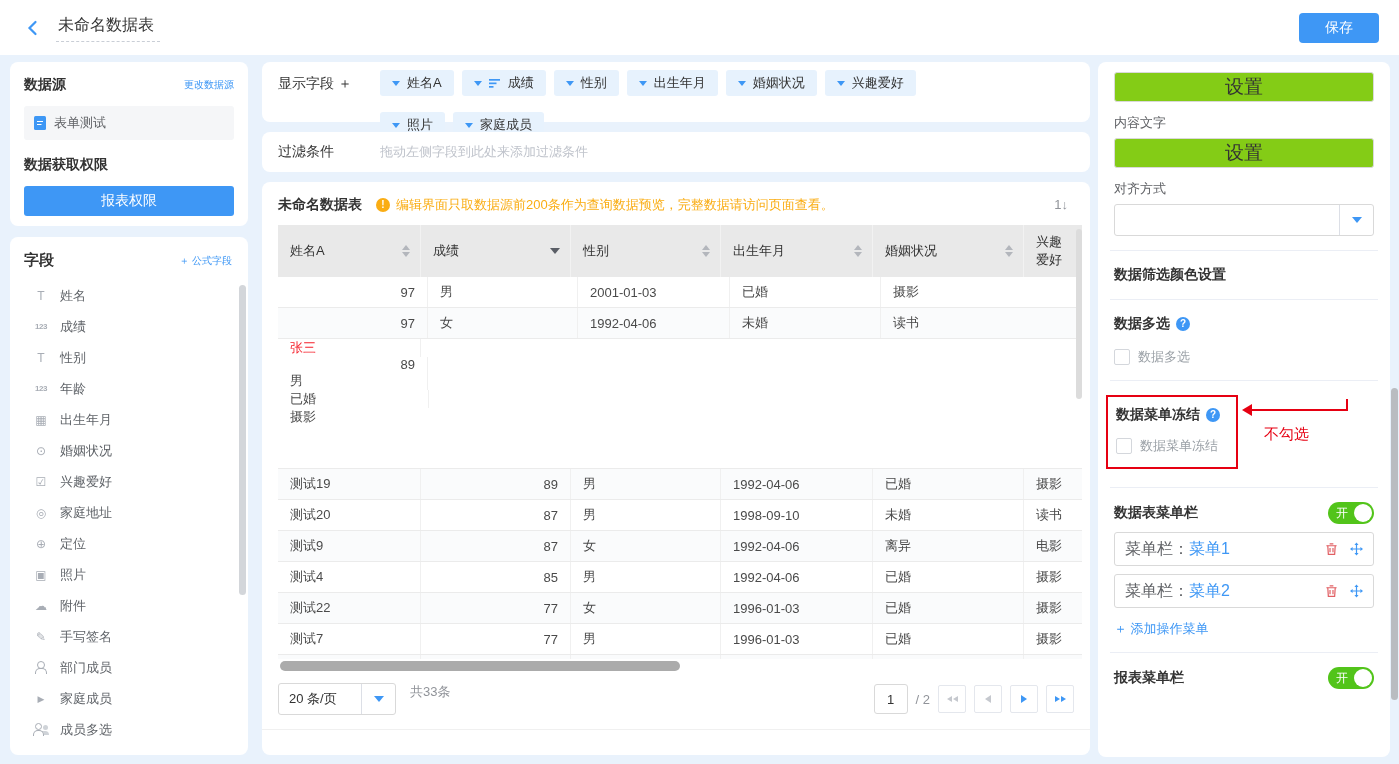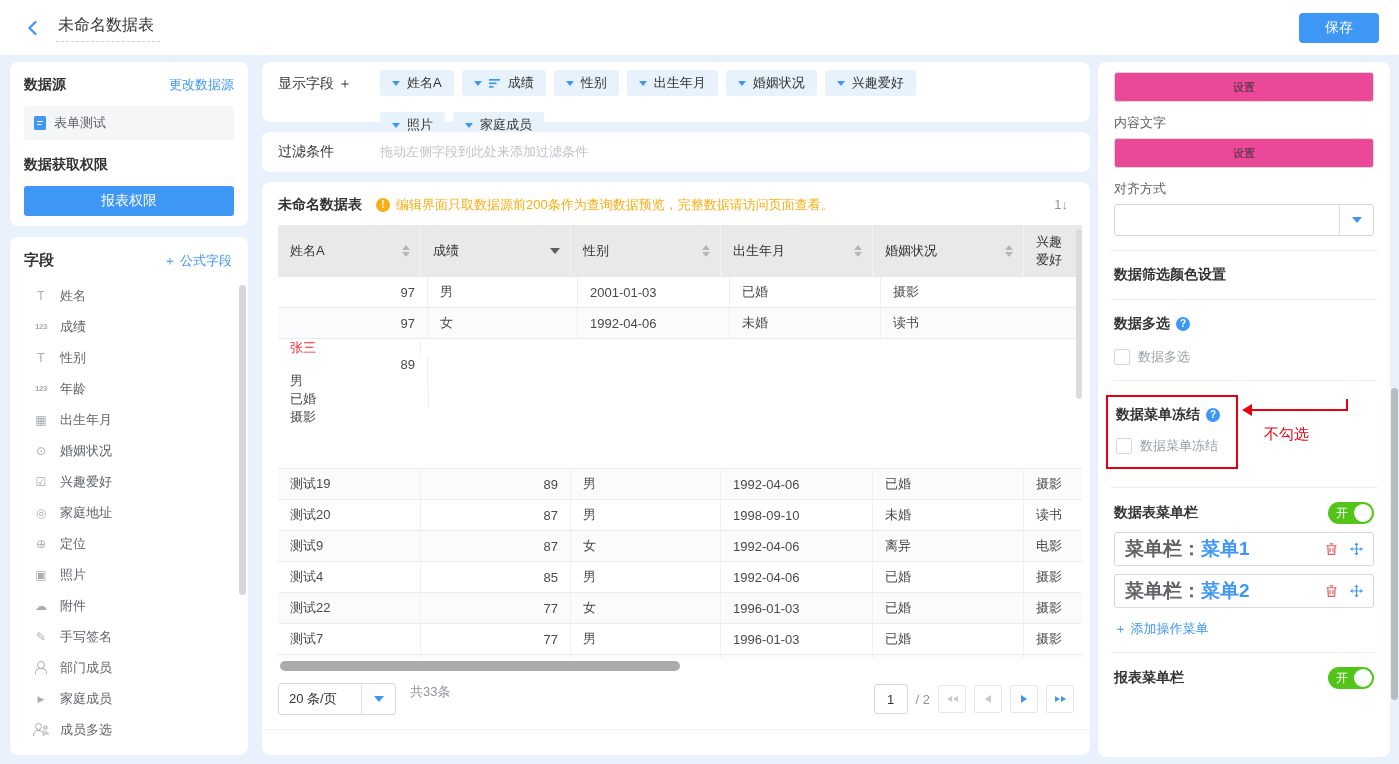--- a/index.html
+++ b/index.html
@@ -21,21 +21,21 @@
   .card-ds    { left:10px;  top:62px;  width:238px; height:164px; padding:14px; }
   .card-fields{ left:10px;  top:237px; width:238px; height:518px; padding:14px 10px 14px 14px; overflow:hidden; }
   .card-display{ left:262px; top:62px; width:828px; height:60px;  padding:8px 16px; display:flex; }
   .card-filter { left:262px; top:132px; width:828px; height:40px; padding:0 16px; display:flex; align-items:center; }
   .card-table  { left:262px; top:182px; width:828px; height:573px; overflow:hidden; }
   .card-settings{ left:1098px; top:62px; width:292px; height:695px; padding:10px 16px; overflow:hidden; }
 
   
   .row-between { display:flex; align-items:center; justify-content:space-between; }
   .h14 { font-size:14px; font-weight:bold; color:#333; }
-  .link { color:#3e97f5; font-size:13px; cursor:pointer; text-decoration:none; }
+  .link { color:#3e97f5; font-size:10px; cursor:pointer; text-decoration:none; }
   .ds-item { margin-top:12px; height:34px; background:#f5f6f8; border-radius:3px; display:flex;
     align-items:center; gap:8px; padding:0 10px; font-size:13px; color:#606266; cursor:pointer; }
   .perm-head { margin-top:16px; }
   .perm-btn { margin-top:12px; width:100%; height:30px; background:#3e97f5; color:#fff; border:none;
     border-radius:3px; font-size:14px; cursor:pointer; }
 
   
   .field-list { margin-top:10px; position:relative; }
   .field-item { height:31px; display:flex; align-items:center; gap:8px; padding-left:6px;
     font-size:13px; color:#5f6368; cursor:grab; }
@@ -109,22 +109,22 @@
     font-size:13px; color:#333; background:#fff; }
   .page-suffix { font-size:13px; color:#909399; }
   .pg-btn { width:28px; height:28px; border:1px solid #e4e7ed; border-radius:2px; background:#fff;
     display:flex; align-items:center; justify-content:center; gap:1px; cursor:pointer; }
   .tri-l { width:0; height:0; border:4.5px solid transparent; border-right:6px solid #c5c8ce; border-left:0; }
   .tri-r { width:0; height:0; border:4.5px solid transparent; border-left:6px solid #c5c8ce; border-right:0; }
   .tri-sm { border-width:3.5px; } .tri-sm.tri-l{border-right-width:5px;} .tri-sm.tri-r{border-left-width:5px;} .blue-tri.tri-r { border-left-color:#3e97f5; }
   .table-bottom-line { margin:14px 0 0; border-top:1px solid #f0f0f0; }
 
   
-  .set-btn { width:100%; height:30px; border:1px solid #d9d9d9; border-radius:3px; background:#ec4899;
-    font-size:11px; color:#333; cursor:pointer; }
+  .set-btn { width:100%; height:30px; border:1px solid #d9d9d9; border-radius:3px; background:#84cc16;
+    font-size:19px; color:#333; cursor:pointer; }
   .fld-label { margin-top:12px; font-size:13px; color:#606266; height:18px; }
   .mt6 { margin-top:6px; }
   .align-select { margin-top:6px; width:100%; height:32px; border:1px solid #d9d9d9; border-radius:3px;
     display:flex; align-items:center; justify-content:flex-end; background:#fff; cursor:pointer; }
   .divider { border-top:1px solid #ebeef5; margin:14px -4px; }
   .heading-row { display:flex; align-items:center; gap:6px; height:20px; }
   .help-icon { width:14px; height:14px; border-radius:50%; background:#3e97f5; color:#fff; font-size:10px;
     font-weight:bold; line-height:14px; text-align:center; cursor:pointer; flex:none; }
   .blue-btn { margin-top:10px; width:100%; height:28px; background:#3e97f5; color:#fff; border:none;
     border-radius:3px; font-size:13px; cursor:pointer; }
@@ -138,21 +138,21 @@
   .anno-arrow { position:absolute; left:138px; top:14px; width:96px; height:2px; background:#e60012; }
   .anno-arrow::before { content:''; position:absolute; left:-10px; top:-5px; width:0; height:0;
     border:6px solid transparent; border-right:10px solid #e60012; border-left:0; }
   .anno-tick { position:absolute; left:232px; top:4px; width:2px; height:10px; background:#e60012; }
   .anno-text { position:absolute; left:150px; top:30px; color:#e60012; font-size:15px; }
   .toggle { width:46px; height:22px; border-radius:11px; background:#52c41a; position:relative;
     color:#fff; font-size:12px; line-height:22px; padding-left:8px; cursor:pointer; flex:none; }
   .toggle::after { content:''; position:absolute; right:2px; top:2px; width:18px; height:18px;
     background:#fff; border-radius:50%; }
   .menu-item { margin-top:8px; height:34px; border:1px solid #d9d9d9; border-radius:3px; display:flex;
-    align-items:center; padding:0 10px; font-size:19px; background:#fff;font-weight:bold; }
+    align-items:center; padding:0 10px; font-size:16px; background:#fff; }
   .menu-prefix { color:#606266; }
   .menu-link { color:#3e97f5; cursor:pointer; text-decoration:none; }
   .menu-icons { margin-left:auto; display:flex; align-items:center; gap:12px; }
   .icon-btn { display:flex; align-items:center; cursor:pointer; }
   .add-menu { display:inline-block; margin-top:12px; font-size:13px; }
 
   
   .page-scrollbar { position:absolute; right:1px; top:388px; width:7px; height:312px;
     background:#b9bcc1; border-radius:4px; z-index:9; }
 </style>

